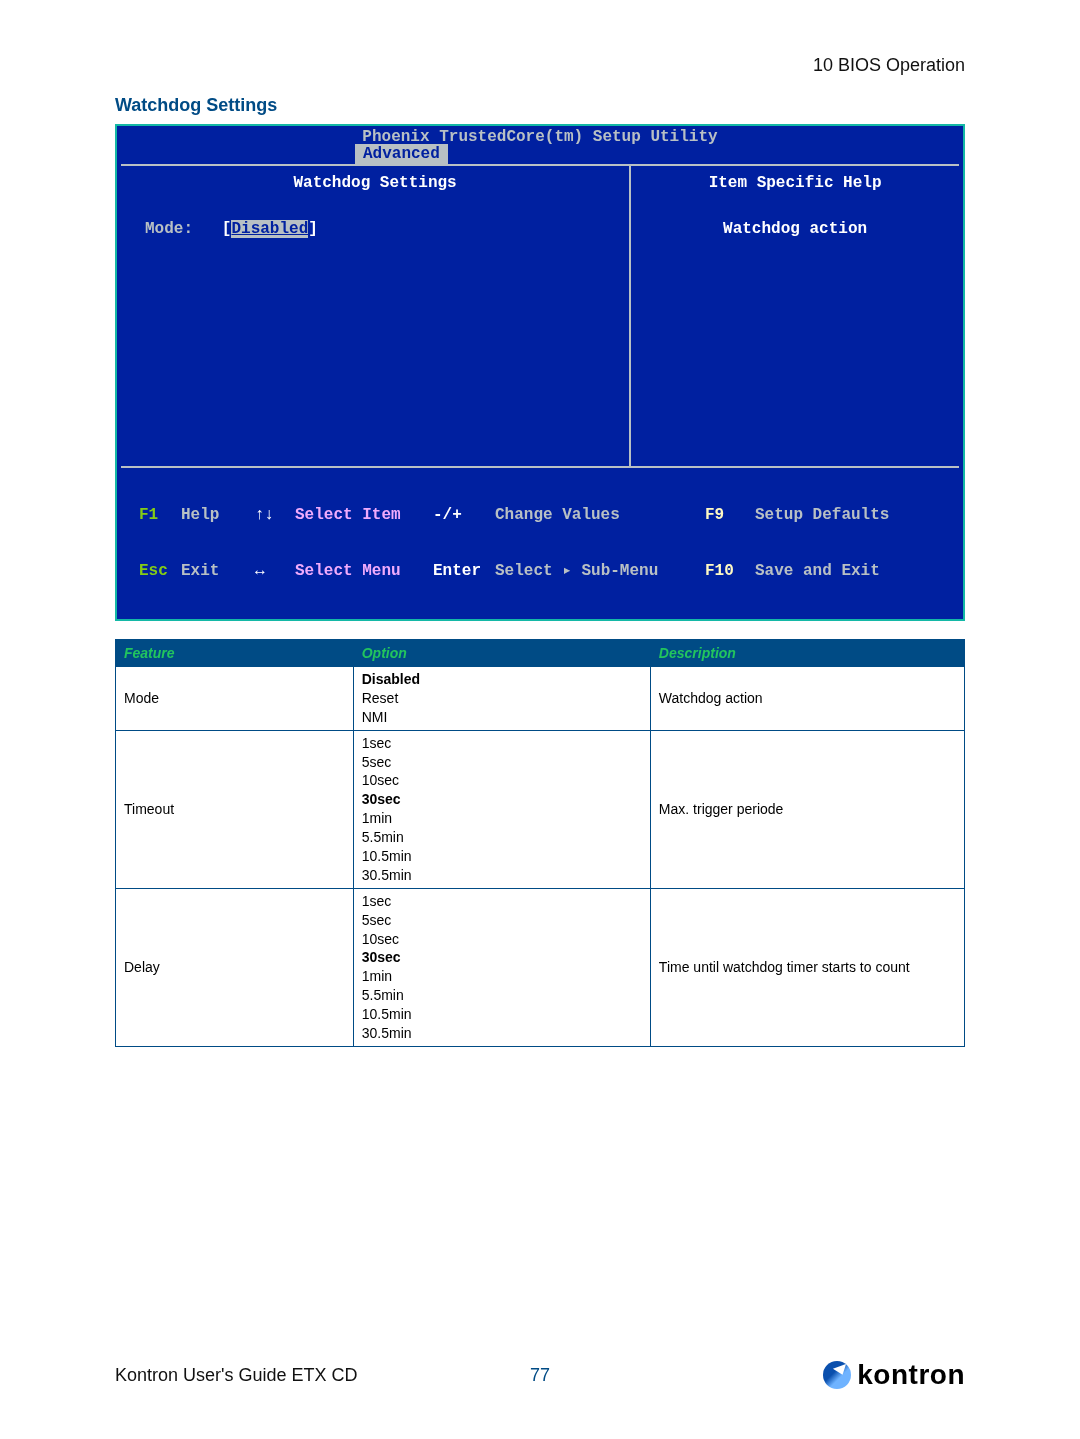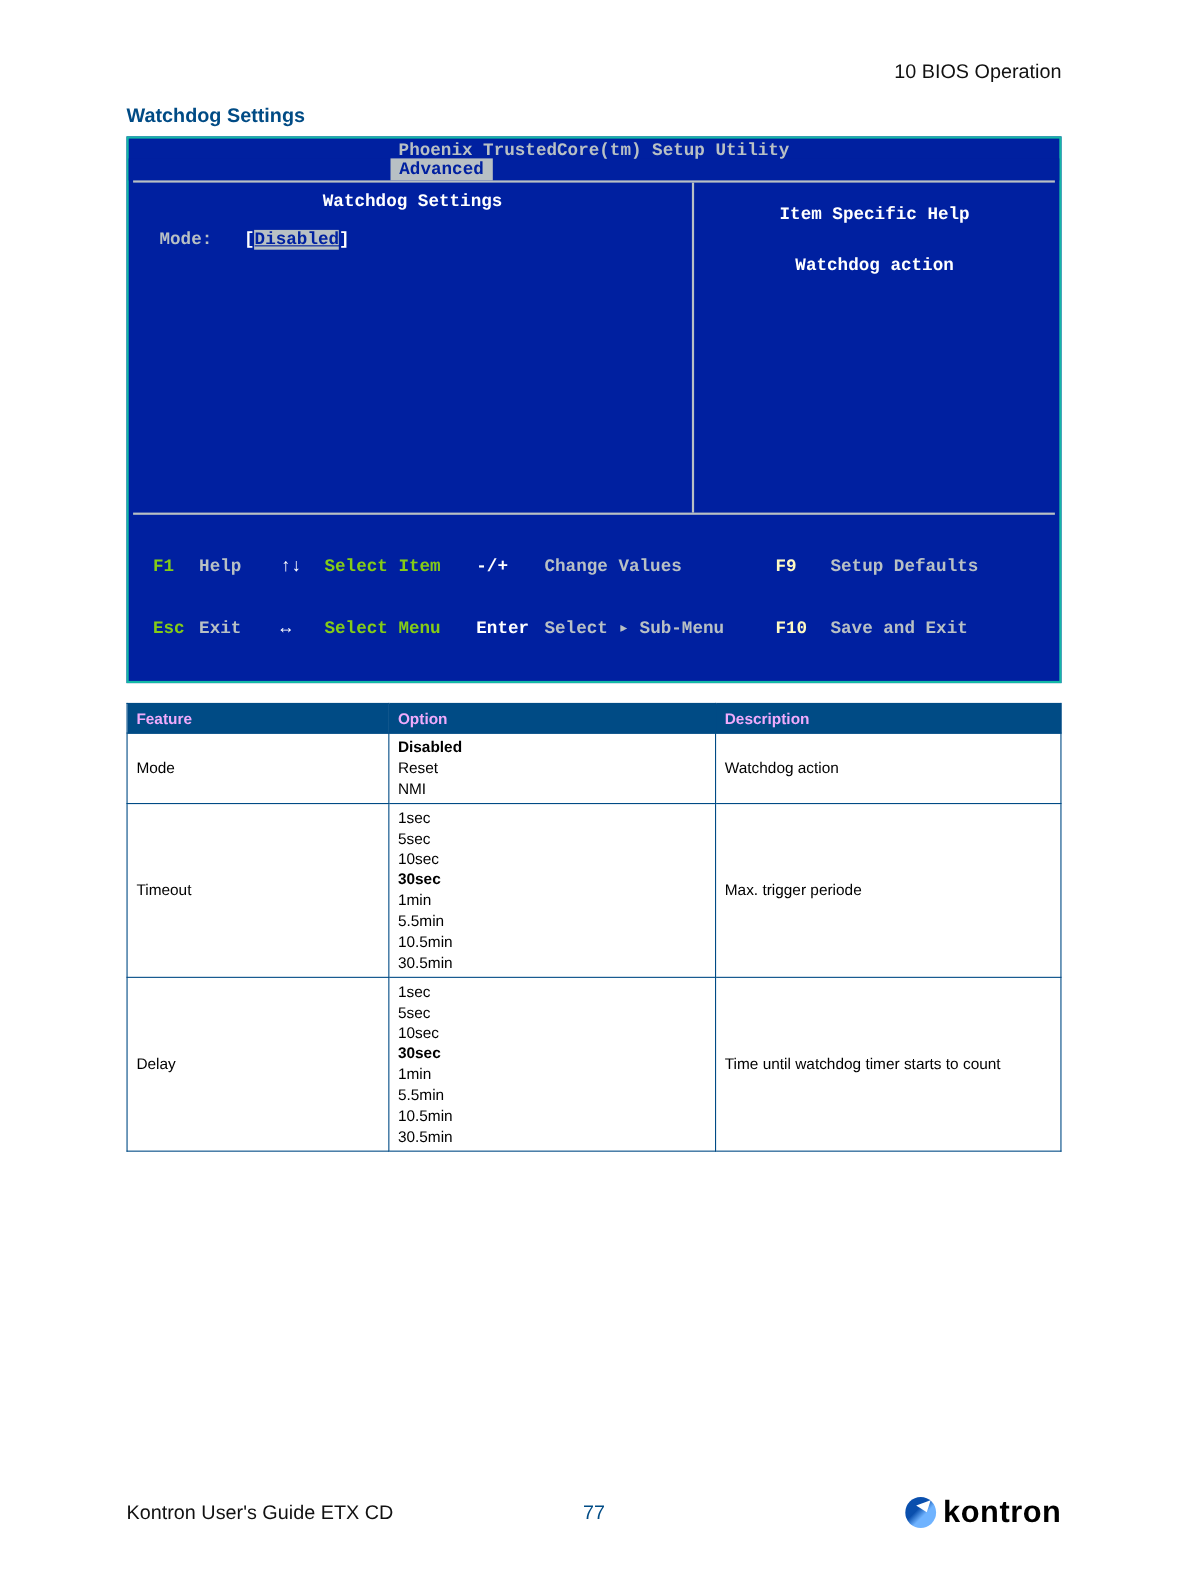--- a/index.html
+++ b/index.html
@@ -69,33 +69,33 @@
   }
   .bios-left {
     flex: 1.55;
     border-right: 2px solid #b8c0c4;
     position: relative;
     padding-top: 8px;
   }
   .bios-right {
     flex: 1;
     text-align: center;
-    padding-top: 20px;
+    padding-top: 8px;
   }
   .bios-left .panel-title {
     text-align: center;
     color: #fff;
     font-size: 16px;
   }
   .bios-right .panel-title {
     color: #fff;
     font-size: 16px;
   }
   .bios-field-row {
-    margin-top: 17px;
+    margin-top: 28px;
     padding-left: 24px;
     font-size: 16px;
     color: #b8c0c4;
   }
   .bios-field-row .bracket {
     color: #fff;
   }
   .bios-help-text {
     margin-top: 28px;
     font-size: 16px;
@@ -117,21 +117,21 @@
   }
   .bf-label {
     color: #b8c0c4;
     width: 74px;
   }
   .bf-arr {
     color: #fff;
     width: 40px;
   }
   .bf-sel {
-    color: #84cc16;
+    color: #f0abfc;
     width: 138px;
   }
   .bf-pm {
     color: #fff;
     width: 62px;
   }
   .bf-cv {
     color: #b8c0c4;
     width: 210px;
   }
@@ -145,25 +145,26 @@
 
   
   table.desc {
     border-collapse: collapse;
     width: 100%;
     margin-top: 18px;
     font-size: 14px;
   }
   table.desc th {
     background: #004b85;
-    color: #f0abfc;
+    color: #22c55e;
     text-align: left;
     font-weight: bold;
     padding: 5px 8px;
     border: 1px solid #004b85;
+    font-style: italic;
   }
   table.desc td {
     border: 1px solid #004b85;
     padding: 3px 8px;
     vertical-align: middle;
     color: #000;
   }
   .opt-line { line-height: 1.35; }
   .opt-bold { font-weight: bold; }
 

